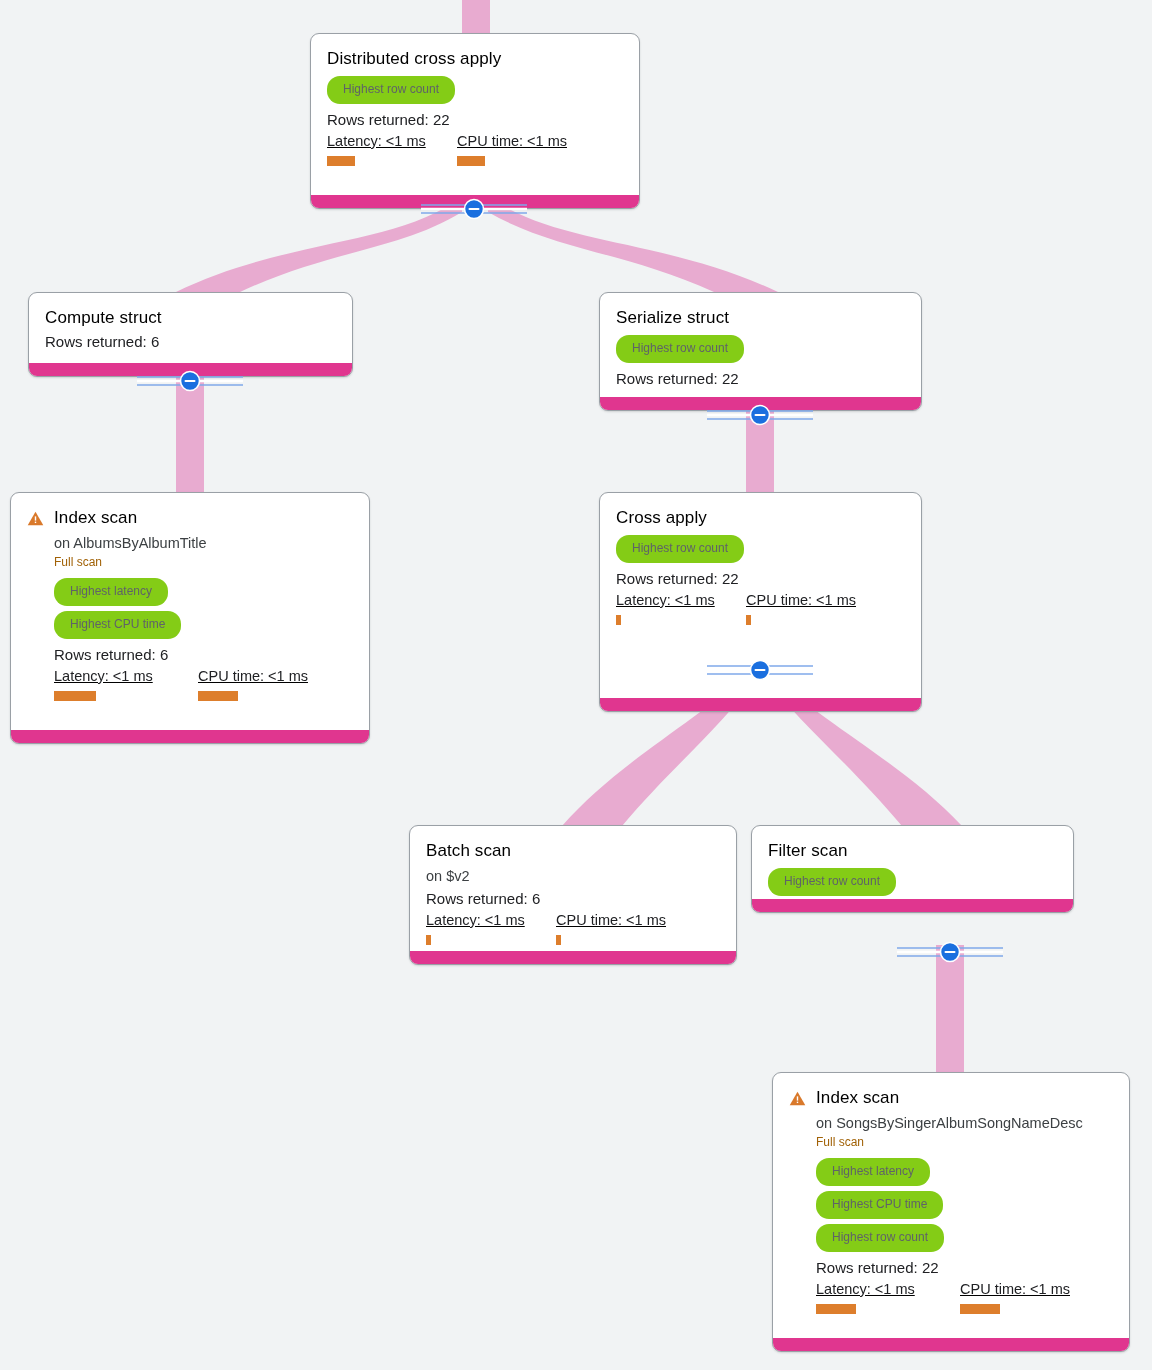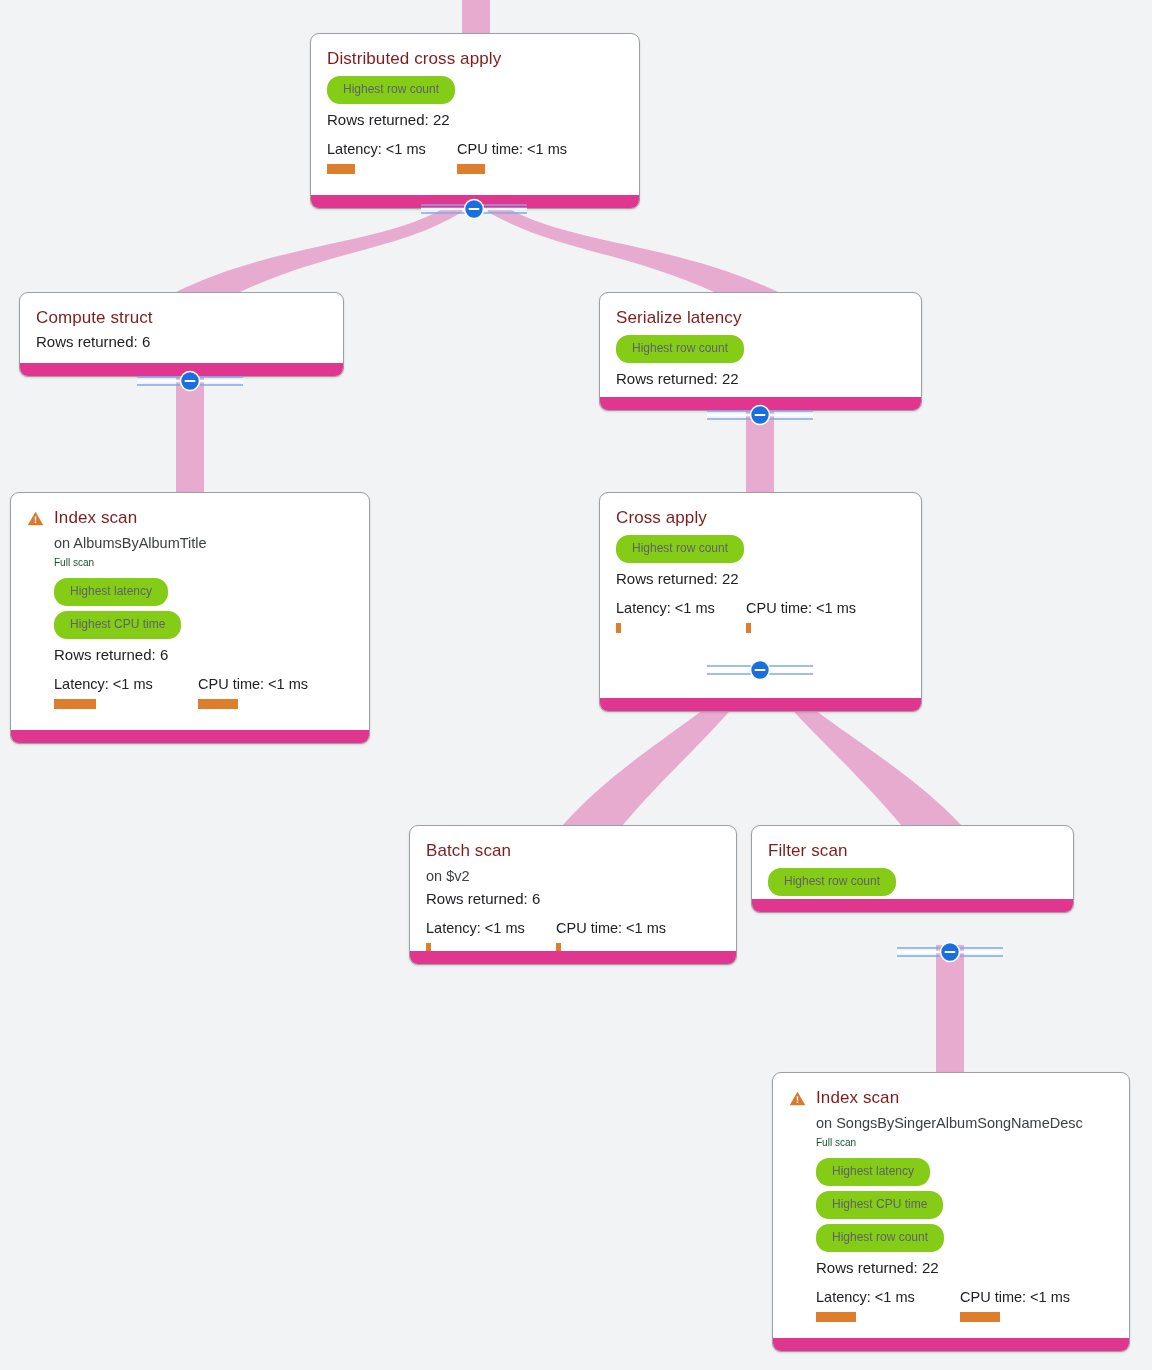--- a/index.html
+++ b/index.html
@@ -48,41 +48,41 @@
   .warn-icon {
     flex: 0 0 auto;
     width: 17px;
     height: 17px;
     margin-top: 3px;
     display: block;
   }
   .node-title {
     font-size: 17px;
     line-height: 22px;
-    color: #7f1d1d;
+    color: #000000;
     font-weight: 400;
     letter-spacing: 0.1px;
   }
   .node-indent {
     padding-left: 0px;
   }
   .node-indent.has-icon {
     padding-left: 27px;
   }
   .subtitle {
     font-size: 14.5px;
     line-height: 20px;
     color: #3c4043;
     margin-top: 4px;
     white-space: nowrap;
   }
   .subtitle2 {
-    font-size: 10px;
+    font-size: 12px;
     line-height: 19px;
-    color: #14532d;
+    color: #a16207;
   }
   .chips {
     margin-top: 4px;
   }
   .chip {
     display: inline-block;
     background: #84cc16;
     color: #5f6368;
     border-radius: 13px;
     font-size: 12px;
@@ -91,21 +91,22 @@
     margin: 2px 0 3px 0;
   }
   .rows {
     font-size: 15px;
     line-height: 20px;
     color: #202124;
     margin-top: 3px;
   }
   .metrics {
     display: flex;
-    margin-top: 10px;
+    margin-top: 2px;
+    text-decoration: underline;
   }
   .metric {
     display: block;
   }
   .metric-label {
     font-size: 14.5px;
     line-height: 18px;
     color: #202124;
     white-space: nowrap;
   }
@@ -191,35 +192,35 @@
               </div>
               <div class="metric">
                 <div class="metric-label">CPU time: &lt;1 ms</div>
                 <div class="metric-bar" style="width:28px"></div>
               </div>
             </div>
           </div>
         </div>
         <div class="footer-bar"></div>
       </div>
-      <div class="node" style="left: 19px; top: 292px; width: 325px; height: 85px;">
+      <div class="node" style="left: 28px; top: 292px; width: 325px; height: 85px;">
         <div class="node-body">
           <div class="node-head">
             <div class="node-title">Compute struct</div>
           </div>
           <div class="node-indent">
             <div class="rows">Rows returned: 6</div>
           </div>
         </div>
         <div class="footer-bar"></div>
       </div>
       <div class="node" style="left: 599px; top: 292px; width: 323px; height: 119px;">
         <div class="node-body">
           <div class="node-head">
-            <div class="node-title">Serialize latency</div>
+            <div class="node-title">Serialize struct</div>
           </div>
           <div class="node-indent">
             <div class="chips">
               <div><span class="chip">Highest row count</span></div>
             </div>
             <div class="rows">Rows returned: 22</div>
           </div>
         </div>
         <div class="footer-bar"></div>
       </div>

